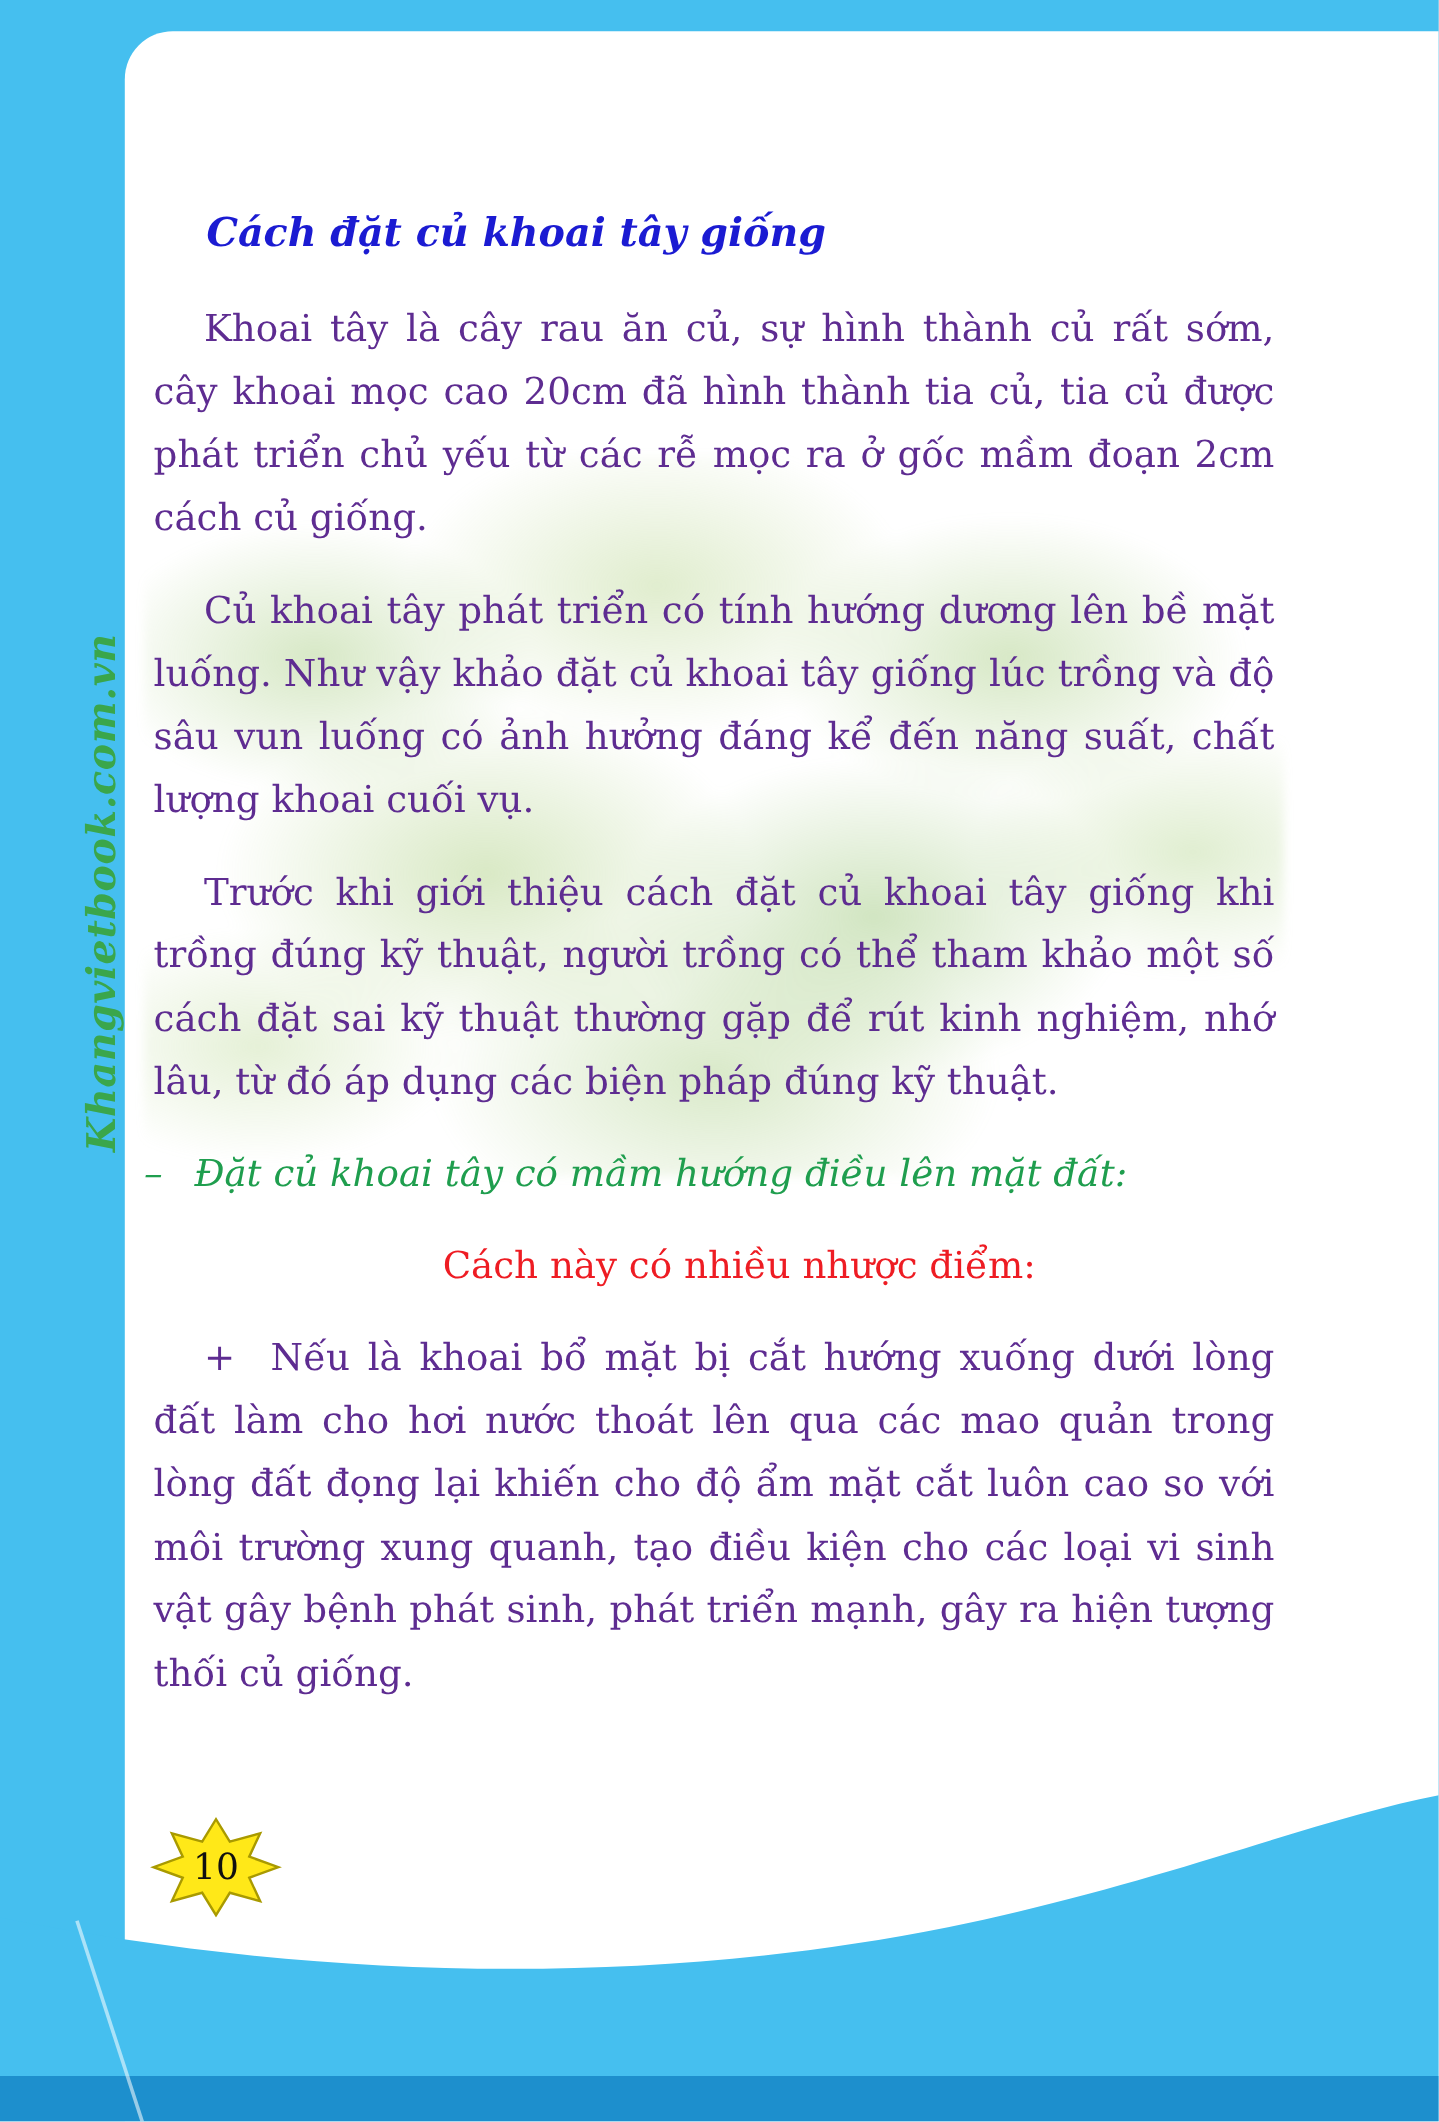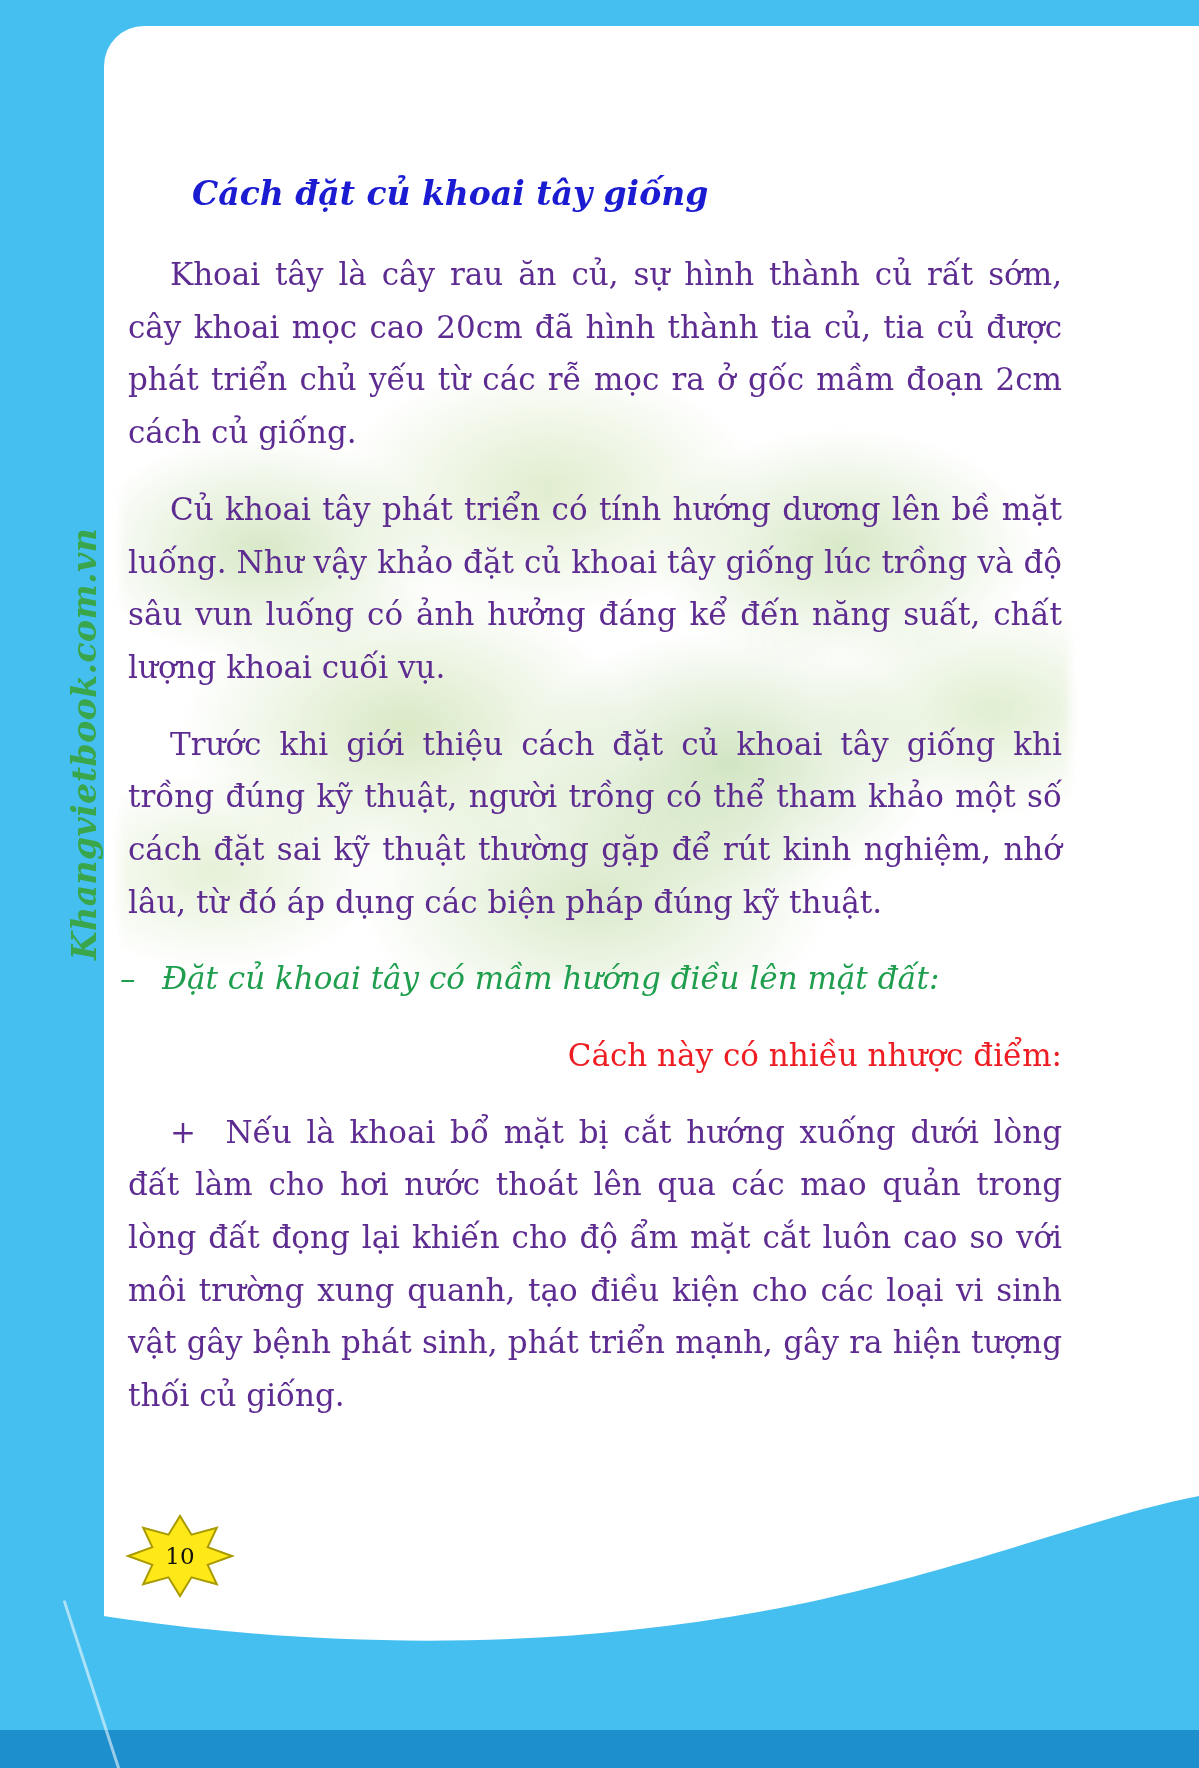--- a/index.html
+++ b/index.html
@@ -45,21 +45,21 @@
     color: #5e2c91;
     font-size: 31px;
     line-height: 1.7;
     text-align: justify;
   }
   .title {
     color: #1b1bd2;
     font-size: 33px;
     font-weight: bold;
     font-style: italic;
-    margin: 0 0 26px 64px;
+    margin: 0 0 26px 44px;
     text-align: left;
   }
   .body-par {
     text-indent: 42px;
     margin-bottom: 24px;
   }
   .bullet {
     display: flex;
     color: #1f9e4e;
     font-style: italic;
@@ -67,21 +67,21 @@
     margin: 2px 0 24px 0;
   }
   .bullet-dash {
     flex: none;
     width: 42px;
     margin-left: -8px;
   }
   .warning {
     color: #ee1c23;
     text-indent: 42px;
-    text-align: right;
+    text-align: center;
     margin-bottom: 24px;
   }
   .wave {
     position: absolute;
     left: 0; bottom: 0;
     width: 1199px; height: 300px;
     z-index: 4;
     display: block;
   }
   .diag {
@@ -97,21 +97,21 @@
     left: 125px; top: 1514px;
     width: 110px; height: 84px;
     z-index: 6;
   }
   .badge svg { position: absolute; left: 0; top: 0; }
   .badge-num {
     position: absolute;
     left: 0; top: 0;
     width: 110px; height: 84px;
     display: flex; align-items: center; justify-content: center;
-    font-size: 23px;
+    font-size: 30px;
     color: #101010;
   }
   .watermark {
     position: absolute;
     left: -85px; top: 770px;
     width: 340px; height: 40px;
     transform: rotate(-90deg);
     z-index: 7;
     color: #3aa64b;
     font-size: 33px;

